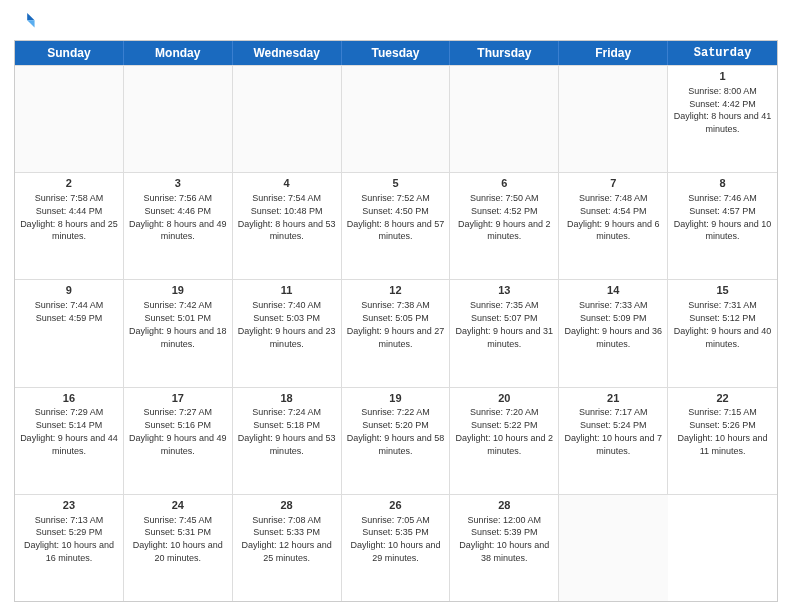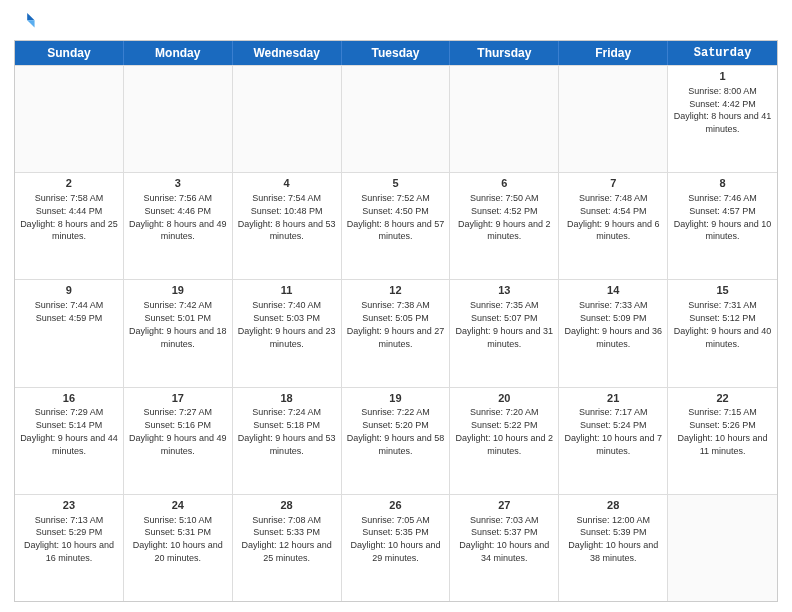--- a/index.html
+++ b/index.html
@@ -167,22 +167,21 @@
           <div class="cal-cell"><span class="day-num">16</span><span class="cell-text">Sunrise: 7:29 AM</span><br><span class="cell-text">Sunset: 5:14 PM</span><br><span class="cell-text">Daylight: 9 hours and 44 minutes.</span></div>
           <div class="cal-cell"><span class="day-num">17</span><span class="cell-text">Sunrise: 7:27 AM</span><br><span class="cell-text">Sunset: 5:16 PM</span><br><span class="cell-text">Daylight: 9 hours and 49 minutes.</span></div>
           <div class="cal-cell"><span class="day-num">18</span><span class="cell-text">Sunrise: 7:24 AM</span><br><span class="cell-text">Sunset: 5:18 PM</span><br><span class="cell-text">Daylight: 9 hours and 53 minutes.</span></div>
           <div class="cal-cell"><span class="day-num">19</span><span class="cell-text">Sunrise: 7:22 AM</span><br><span class="cell-text">Sunset: 5:20 PM</span><br><span class="cell-text">Daylight: 9 hours and 58 minutes.</span></div>
           <div class="cal-cell"><span class="day-num">20</span><span class="cell-text">Sunrise: 7:20 AM</span><br><span class="cell-text">Sunset: 5:22 PM</span><br><span class="cell-text">Daylight: 10 hours and 2 minutes.</span></div>
           <div class="cal-cell"><span class="day-num">21</span><span class="cell-text">Sunrise: 7:17 AM</span><br><span class="cell-text">Sunset: 5:24 PM</span><br><span class="cell-text">Daylight: 10 hours and 7 minutes.</span></div>
           <div class="cal-cell"><span class="day-num">22</span><span class="cell-text">Sunrise: 7:15 AM</span><br><span class="cell-text">Sunset: 5:26 PM</span><br><span class="cell-text">Daylight: 10 hours and 11 minutes.</span></div>
         </div>
         <div class="cal-row">
           <div class="cal-cell"><span class="day-num">23</span><span class="cell-text">Sunrise: 7:13 AM</span><br><span class="cell-text">Sunset: 5:29 PM</span><br><span class="cell-text">Daylight: 10 hours and 16 minutes.</span></div>
-          <div class="cal-cell"><span class="day-num">24</span><span class="cell-text">Sunrise: 5:10 AM</span><br><span class="cell-text">Sunset: 5:31 PM</span><br><span class="cell-text">Daylight: 10 hours and 20 minutes.</span></div>
+          <div class="cal-cell"><span class="day-num">24</span><span class="cell-text">Sunrise: 7:45 AM</span><br><span class="cell-text">Sunset: 5:31 PM</span><br><span class="cell-text">Daylight: 10 hours and 20 minutes.</span></div>
           <div class="cal-cell"><span class="day-num">28</span><span class="cell-text">Sunrise: 7:08 AM</span><br><span class="cell-text">Sunset: 5:33 PM</span><br><span class="cell-text">Daylight: 12 hours and 25 minutes.</span></div>
           <div class="cal-cell"><span class="day-num">26</span><span class="cell-text">Sunrise: 7:05 AM</span><br><span class="cell-text">Sunset: 5:35 PM</span><br><span class="cell-text">Daylight: 10 hours and 29 minutes.</span></div>
-          <div class="cal-cell"><span class="day-num">27</span><span class="cell-text">Sunrise: 7:03 AM</span><br><span class="cell-text">Sunset: 5:37 PM</span><br><span class="cell-text">Daylight: 10 hours and 34 minutes.</span></div>
           <div class="cal-cell"><span class="day-num">28</span><span class="cell-text">Sunrise: 12:00 AM</span><br><span class="cell-text">Sunset: 5:39 PM</span><br><span class="cell-text">Daylight: 10 hours and 38 minutes.</span></div>
           <div class="cal-cell empty"></div>
         </div>
       </div>
   </div>
 </div>
 
 </body></html>

